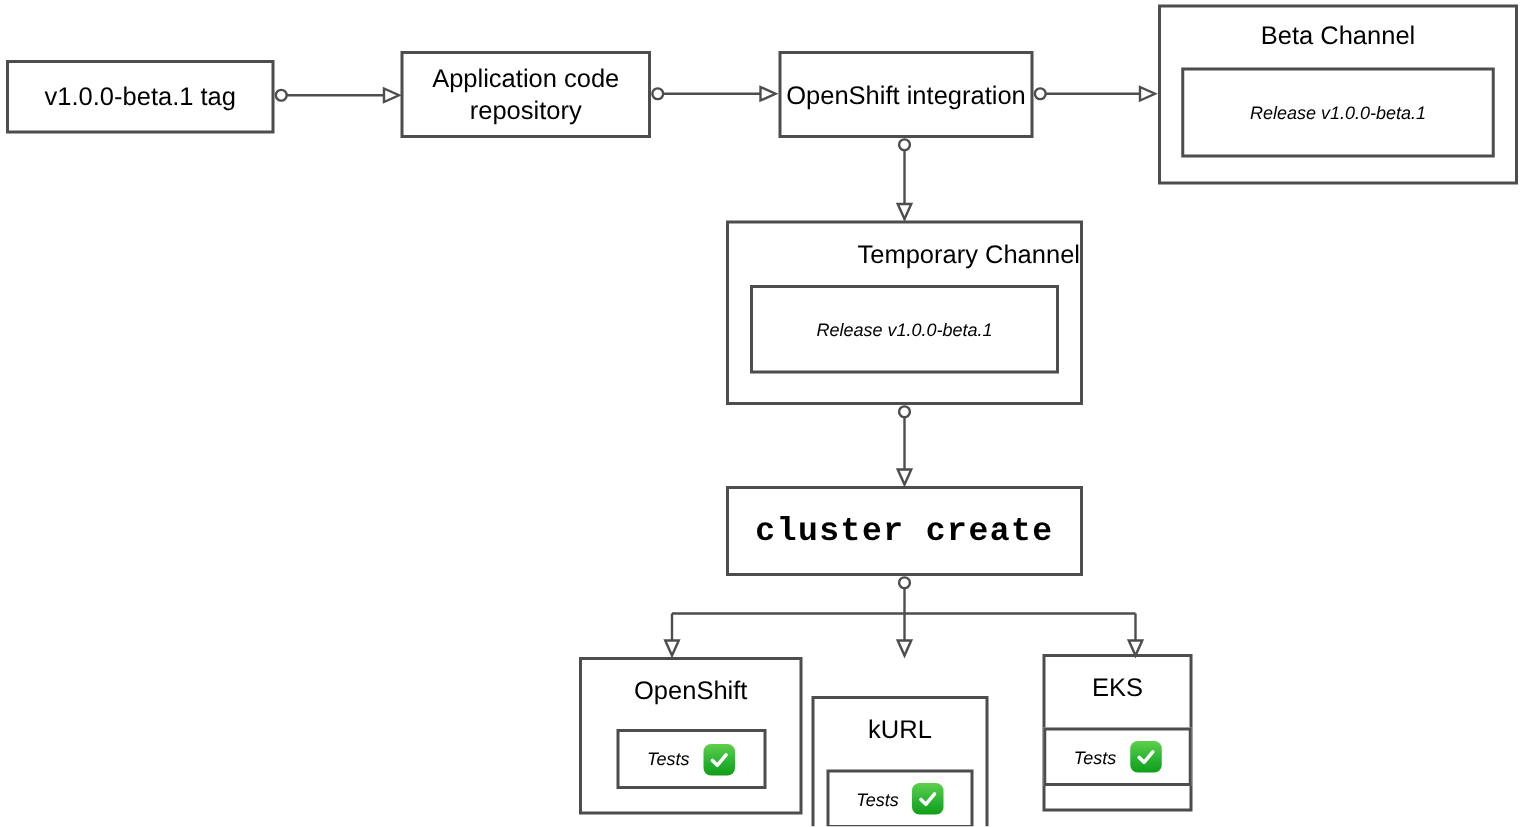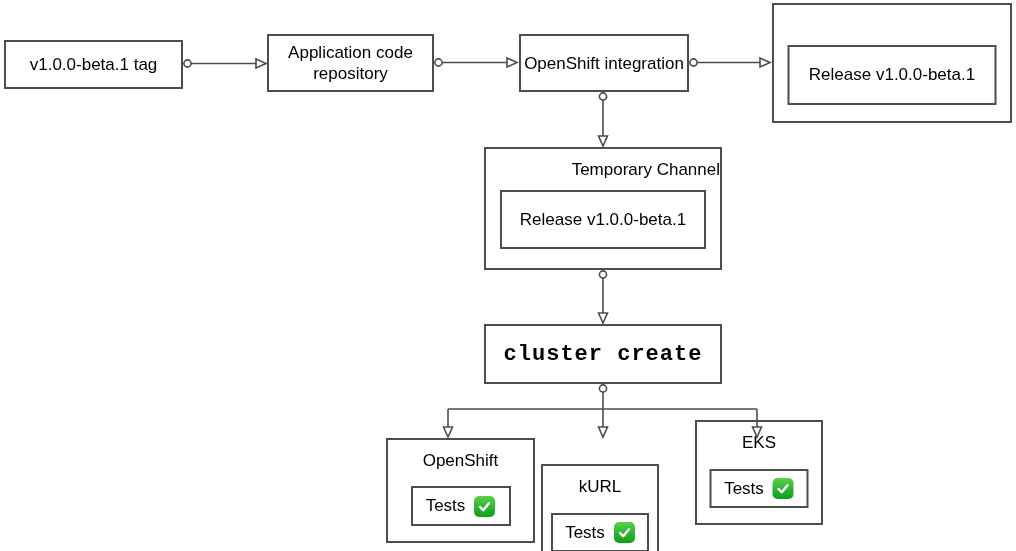--- a/index.html
+++ b/index.html
@@ -30,21 +30,21 @@
   }
   .group-title{
     display:block;width:100%;text-align:center;
     font-size:17px;line-height:19px;
   }
   .group .inner{
     position:absolute;box-sizing:border-box;
     left:50%;transform:translateX(-50%);
     background:#ffffff;border:2px solid #4d4d4d;
     display:flex;align-items:center;justify-content:center;
-    text-align:right;font-size:17px;
+    text-align:right;font-size:12px;font-style:italic;
   }
   .mono{
     font-family:"Liberation Mono","DejaVu Sans Mono",monospace;
     font-weight:bold;letter-spacing:1px;font-size:22px;
   }
   .tests-row{display:flex;align-items:center;justify-content:center;gap:9px;}
   .check-icon{
     width:21px;height:21px;border-radius:5px;flex:0 0 auto;
     background:linear-gradient(180deg,#5ed04b 0%,#2cb434 55%,#119e18 100%);
     display:inline-flex;align-items:center;justify-content:center;
@@ -107,20 +107,21 @@
 
   <div class="node" style="left:267px;top:34px;width:167px;height:58px;">
     <span>Application code repository</span>
   </div>
 
   <div class="node" style="left:519px;top:34px;width:170px;height:58px;">
     <span>OpenShift integration</span>
   </div>
 
   <div class="group" style="left:772px;top:3px;width:240px;height:120px;">
+    <span class="group-title" style="margin-top:9px;">Beta Channel</span>
     <div class="inner" style="top:40px;width:209px;height:60px;">
       <span>Release v1.0.0-beta.1</span>
     </div>
   </div>
 
   <div class="group" style="left:484px;top:147px;width:238px;height:123px;">
     <span class="group-title" style="margin-top:11px;text-align:right;">Temporary Channel</span>
     <div class="inner" style="top:41px;width:206px;height:59px;">
       <span>Release v1.0.0-beta.1</span>
     </div>
@@ -147,21 +148,21 @@
     <div class="inner tests-row" style="top:47px;width:98px;height:39px;">
       <span>Tests</span>
       <span class="check-icon">
         <svg width="15" height="15" viewBox="0 0 15 15">
             <path d="M3,8 L6.2,11.2 L12,4.2" stroke="#ffffff" stroke-width="2.4" fill="none" stroke-linecap="round" stroke-linejoin="round"></path>
           </svg>
       </span>
     </div>
   </div>
 
-  <div class="group" style="left:695px;top:420px;width:128px;height:105px;">
+  <div class="group" style="left:695px;top:436px;width:100px;height:105px;">
     <span class="group-title" style="margin-top:11px;">EKS</span>
     <div class="inner tests-row" style="top:47px;width:99px;height:39px;">
       <span>Tests</span>
       <span class="check-icon">
         <svg width="15" height="15" viewBox="0 0 15 15">
             <path d="M3,8 L6.2,11.2 L12,4.2" stroke="#ffffff" stroke-width="2.4" fill="none" stroke-linecap="round" stroke-linejoin="round"></path>
           </svg>
       </span>
     </div>
   </div>

